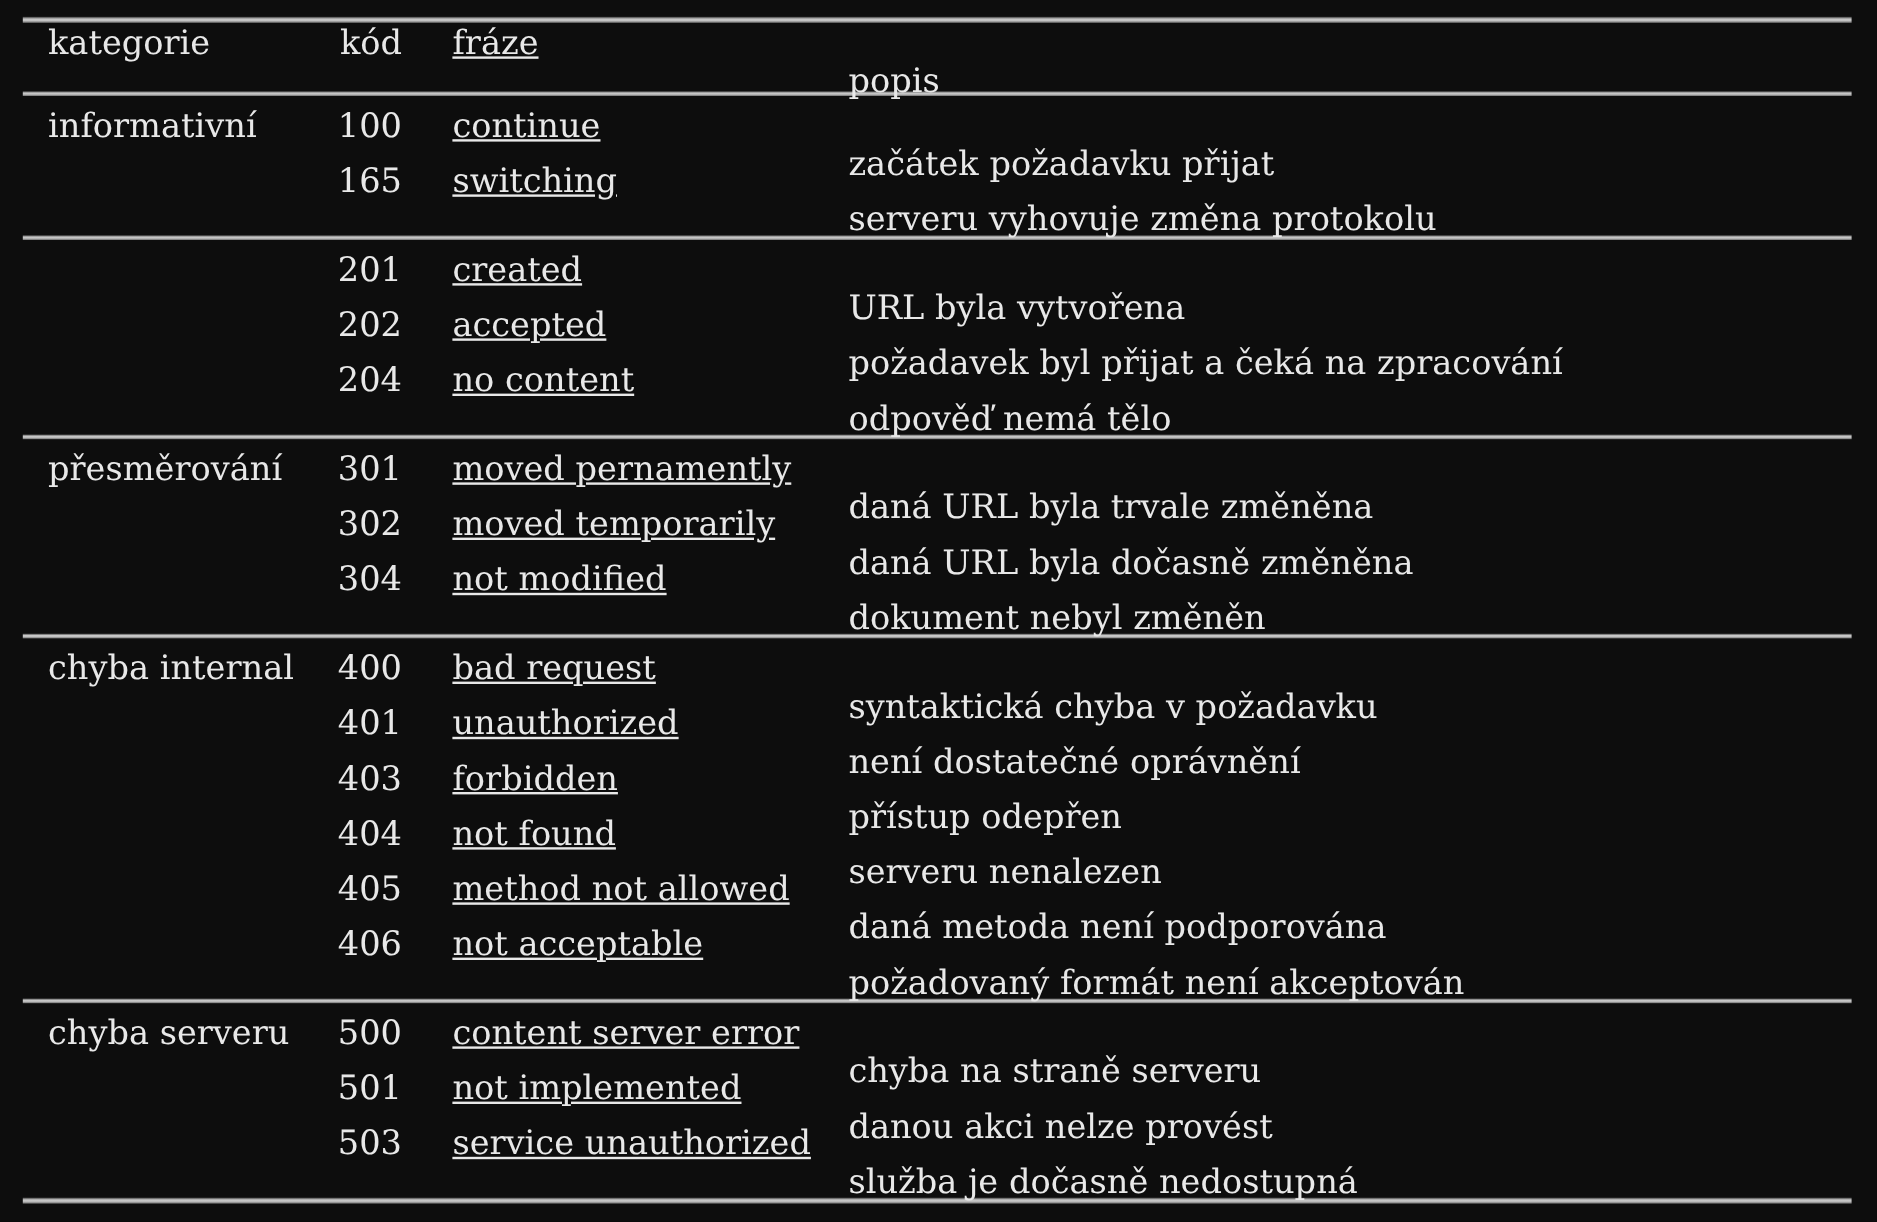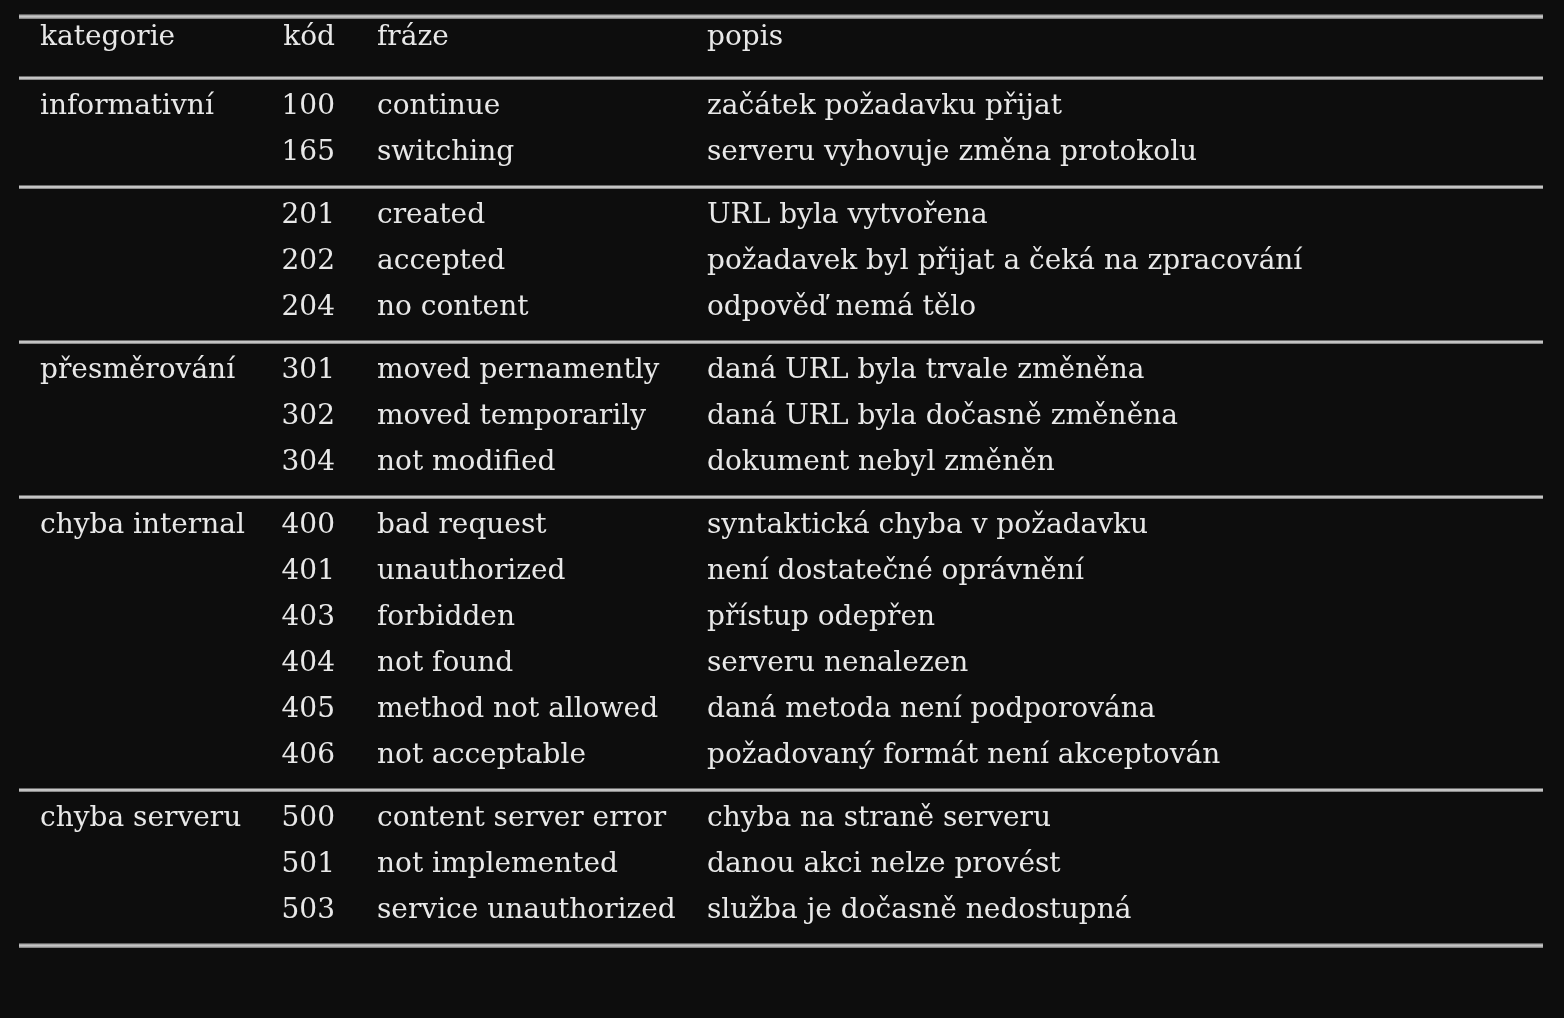--- a/index.html
+++ b/index.html
@@ -44,26 +44,28 @@
   }
   .c-code {
     width: 71px;
     text-align: right;
     flex: 0 0 auto;
   }
   .c-phrase {
     width: 330px;
     padding-left: 42px;
     flex: 0 0 auto;
+    text-decoration: underline;
   }
   .c-desc {
     flex: 1 1 auto;
+    margin-top: 32px;
   }
   .section {
-    padding: 8px 0 5px 0;
+    padding: 8px 0 16px 0;
   }
 </style>
 </head>
 <body>
 
 <div class="table-wrap">
   <div class="rule thick"></div>
   <div class="row header-row">
     <div class="c-cat">kategorie</div>
     <div class="c-code">kód</div>

